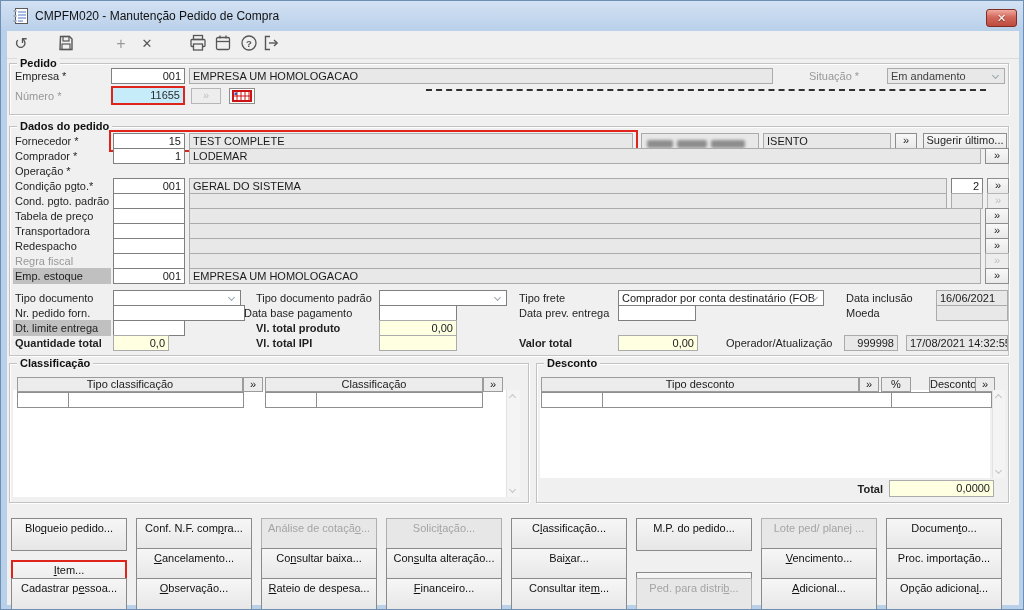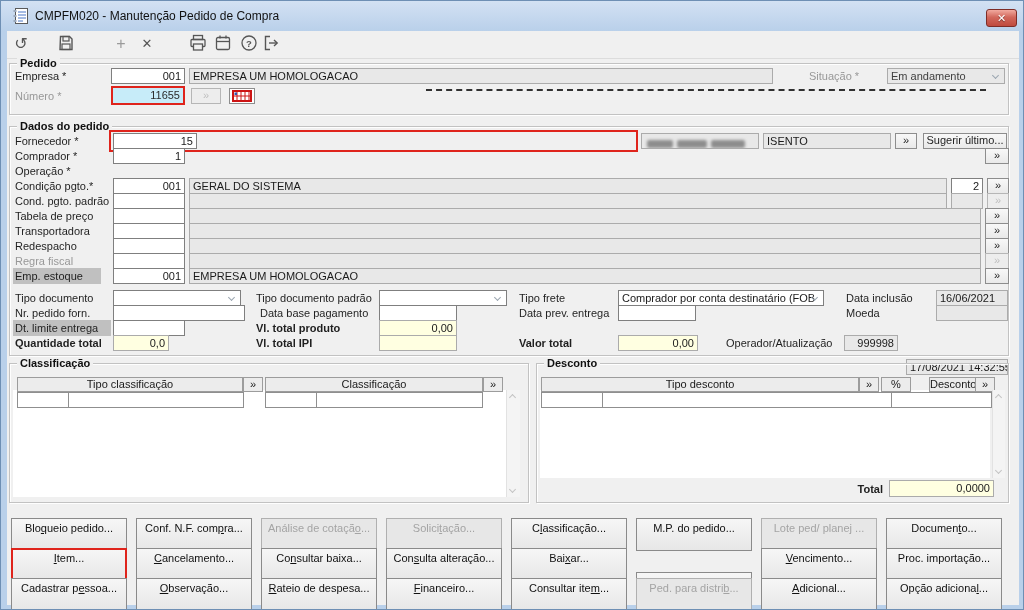--- a/index.html
+++ b/index.html
@@ -18,38 +18,38 @@
   .gtitle{position:absolute;font-weight:bold;font-size:11px;background:#f0f0f0;padding:0 3px;height:13px;line-height:13px;color:#101010;white-space:nowrap;}
   .lbl{position:absolute;font-size:11px;color:#1f1f1f;height:14px;line-height:14px;white-space:nowrap;}
   .lbl.dim{color:#989898;}
   .lbl.b{font-weight:bold;}
   .lbl.hl{background:#c0c0c0;height:16px;line-height:16px;padding-left:2px;}
   .f{position:absolute;height:16px;font-size:11px;line-height:14px;padding:0 3px;white-space:nowrap;overflow:hidden;color:#1a1a1a;}
   .ro{background:#e8e8e8;border:1px solid #ababab;}
   .wh{background:#fff;border:1px solid #7f7f7f;}
   .yl{background:#ffffe1;border:1px solid #ababab;text-align:right;}
   .rt{text-align:right;}
-  .ctr{text-align:center;margin-top:24px;}
+  .ctr{text-align:center;}
   .numfld{position:absolute;height:19px;background:#c7ecf9;border:2px solid #df241c;font-size:11px;line-height:14px;
     padding:0 3px;text-align:right;color:#2b2b2b;}
   .chev{position:absolute;right:6px;top:4px;width:5px;height:5px;border-right:1.4px solid #9aa6b0;border-bottom:1.4px solid #9aa6b0;transform:rotate(45deg);}
   .sbtn{position:absolute;height:16px;font-size:11px;line-height:13px;text-align:center;
     background:linear-gradient(#f8f8f8,#e9e9e9);border:1px solid #8d8d8d;color:#1f1f1f;}
   .sbtn.dis{color:#bfbfbf;background:#ededed;border-color:#b6b6b6;}
   .hdr{position:absolute;height:15px;background:#ececec;border:1px solid #9c9c9c;font-size:11px;text-align:center;line-height:13px;overflow:hidden;color:#1a1a1a;}
   .cell{position:absolute;height:16px;background:#fff;border:1px solid #8f8f8f;}
   .panel{position:absolute;background:#fff;}
   .sb{position:absolute;background:#f4f4f4;border-left:1px solid #e2e2e2;}
   .sarr{position:absolute;left:3px;width:5px;height:5px;border-right:1.4px solid #c3c3c3;border-bottom:1.4px solid #c3c3c3;}
   .sarr.up{top:5px;transform:rotate(-135deg);}
   .sarr.down{bottom:5px;transform:rotate(45deg);}
   .btn{position:absolute;width:116px;height:33px;background:linear-gradient(#f6f6f6,#e7e7e7);border:1px solid #8a8a8a;
     font-size:11px;text-align:center;line-height:19px;color:#111;white-space:nowrap;overflow:hidden;}
   .btn.dis{color:#a4a4a4;background:#e7e7e7;border-color:#b0b0b0;}
-  .btn.hl{border:2px solid #df241c;line-height:17px;}
+  .btn.hl{border:2px solid #df241c;line-height:17px;margin-top:12px;}
   .btn u{text-decoration:underline;}
   .redbox{position:absolute;border:2px solid #df241c;pointer-events:none;}
   .dash{position:absolute;border-top:2px dashed #303030;}
   .blurblob{display:inline-block;height:8px;background:#8d8d8d;border-radius:2px;filter:blur(1.6px);vertical-align:middle;margin:3px 2px 0 2px;}
   svg{display:block}
 </style>
 </head>
 <body>
 
 <div class="window">
@@ -141,31 +141,33 @@
         <line x1="17" y1="1" x2="17" y2="11" stroke="#cc1414"></line>
       <line x1="1" y1="6" x2="19" y2="6" stroke="#cc1414"></line>
       <rect x="2.5" y="2.5" width="2.5" height="2.5" fill="#3356b0"></rect>
     </svg>
   </div>
 
   <div class="group" style="left:8px;top:125px;width:1000px;height:230px"></div>
   <div class="gtitle" style="left:16px;top:119px">Dados do pedido</div>
 
   <div class="lbl" style="left:14px;top:133px">Fornecedor *</div>
-  <div class="f wh rt" style="left:112px;top:132px;width:84px">15</div>
+  <div class="f wh rt" style="left:112px;top:132px;width:72px">15</div>
+  <div class="f ro" style="left:188px;top:132px;width:444px">TEST COMPLETE</div>
   <div class="redbox" style="left:108px;top:129px;width:529px;height:22px"></div>
   <div class="f ro" style="left:640px;top:132px;width:118px">
     <span class="blurblob" style="width:26px"></span><span class="blurblob" style="width:30px"></span><span class="blurblob" style="width:34px"></span>
   </div>
   <div class="f ro" style="left:762px;top:132px;width:128px">ISENTO</div>
   <div class="sbtn" style="left:894px;top:132px;width:22px">»</div>
   <div class="sbtn" style="left:922px;top:132px;width:84px">Sugerir último...</div>
 
   <div class="lbl" style="left:14px;top:148px">Comprador *</div>
   <div class="f wh rt" style="left:112px;top:147px;width:72px">1</div>
+  <div class="f ro" style="left:188px;top:147px;width:792px">LODEMAR</div>
   <div class="sbtn" style="left:984px;top:147px;width:24px">»</div>
 
   <div class="lbl" style="left:14px;top:163px">Operação *</div>
 
   <div class="lbl" style="left:14px;top:178px">Condição pgto.*</div>
   <div class="f wh rt" style="left:112px;top:177px;width:72px">001</div>
   <div class="f ro" style="left:188px;top:177px;width:758px">GERAL DO SISTEMA</div>
   <div class="f wh rt" style="left:950px;top:177px;width:32px">2</div>
   <div class="sbtn" style="left:986px;top:177px;width:22px">»</div>
 
@@ -188,21 +190,21 @@
   <div class="lbl" style="left:14px;top:238px">Redespacho</div>
   <div class="f wh" style="left:112px;top:237px;width:72px"></div>
   <div class="f ro" style="left:188px;top:237px;width:792px"></div>
   <div class="sbtn" style="left:984px;top:237px;width:24px">»</div>
 
   <div class="lbl dim" style="left:14px;top:253px">Regra fiscal</div>
   <div class="f wh" style="left:112px;top:252px;width:72px"></div>
   <div class="f ro" style="left:188px;top:252px;width:792px"></div>
   <div class="sbtn dis" style="left:984px;top:252px;width:24px">»</div>
 
-  <div class="lbl hl" style="left:12px;top:267px;width:88px">Emp. estoque</div>
+  <div class="lbl hl" style="left:12px;top:267px;width:98px">Emp. estoque</div>
   <div class="f wh rt" style="left:112px;top:267px;width:72px">001</div>
   <div class="f ro" style="left:188px;top:267px;width:792px">EMPRESA UM HOMOLOGACAO</div>
   <div class="sbtn" style="left:984px;top:267px;width:24px">»</div>
 
   <div class="lbl" style="left:14px;top:290px">Tipo documento</div>
   <div class="f wh" style="left:112px;top:289px;width:128px;padding-right:16px">
       <i class="chev"></i>
     </div>
   <div class="lbl" style="left:255px;top:290px">Tipo documento padrão</div>
   <div class="f wh" style="left:378px;top:289px;width:128px;padding-right:16px">
@@ -211,21 +213,21 @@
   <div class="lbl" style="left:518px;top:290px">Tipo frete</div>
   <div class="f wh" style="left:617px;top:289px;width:206px;padding-right:16px">
     <span>Comprador por conta destinatário (FOB</span>
     <i class="chev"></i>
   </div>
   <div class="lbl" style="left:845px;top:290px">Data inclusão</div>
   <div class="f ro" style="left:935px;top:289px;width:72px">16/06/2021</div>
 
   <div class="lbl" style="left:14px;top:305px">Nr. pedido forn.</div>
   <div class="f wh" style="left:112px;top:304px;width:132px"></div>
-  <div class="lbl" style="left:259px;top:305px">Data base pagamento</div>
+  <div class="lbl" style="left:243px;top:305px">Data base pagamento</div>
   <div class="f wh" style="left:378px;top:304px;width:78px"></div>
   <div class="lbl" style="left:518px;top:305px">Data prev. entrega</div>
   <div class="f wh" style="left:617px;top:304px;width:78px"></div>
   <div class="lbl" style="left:845px;top:305px">Moeda</div>
   <div class="f ro" style="left:935px;top:304px;width:72px"></div>
 
   <div class="lbl hl" style="left:12px;top:319px;width:98px">Dt. limite entrega</div>
   <div class="f wh" style="left:112px;top:319px;width:72px"></div>
   <div class="lbl b" style="left:255px;top:320px">Vl. total produto</div>
   <div class="f yl" style="left:378px;top:319px;width:78px">0,00</div>

